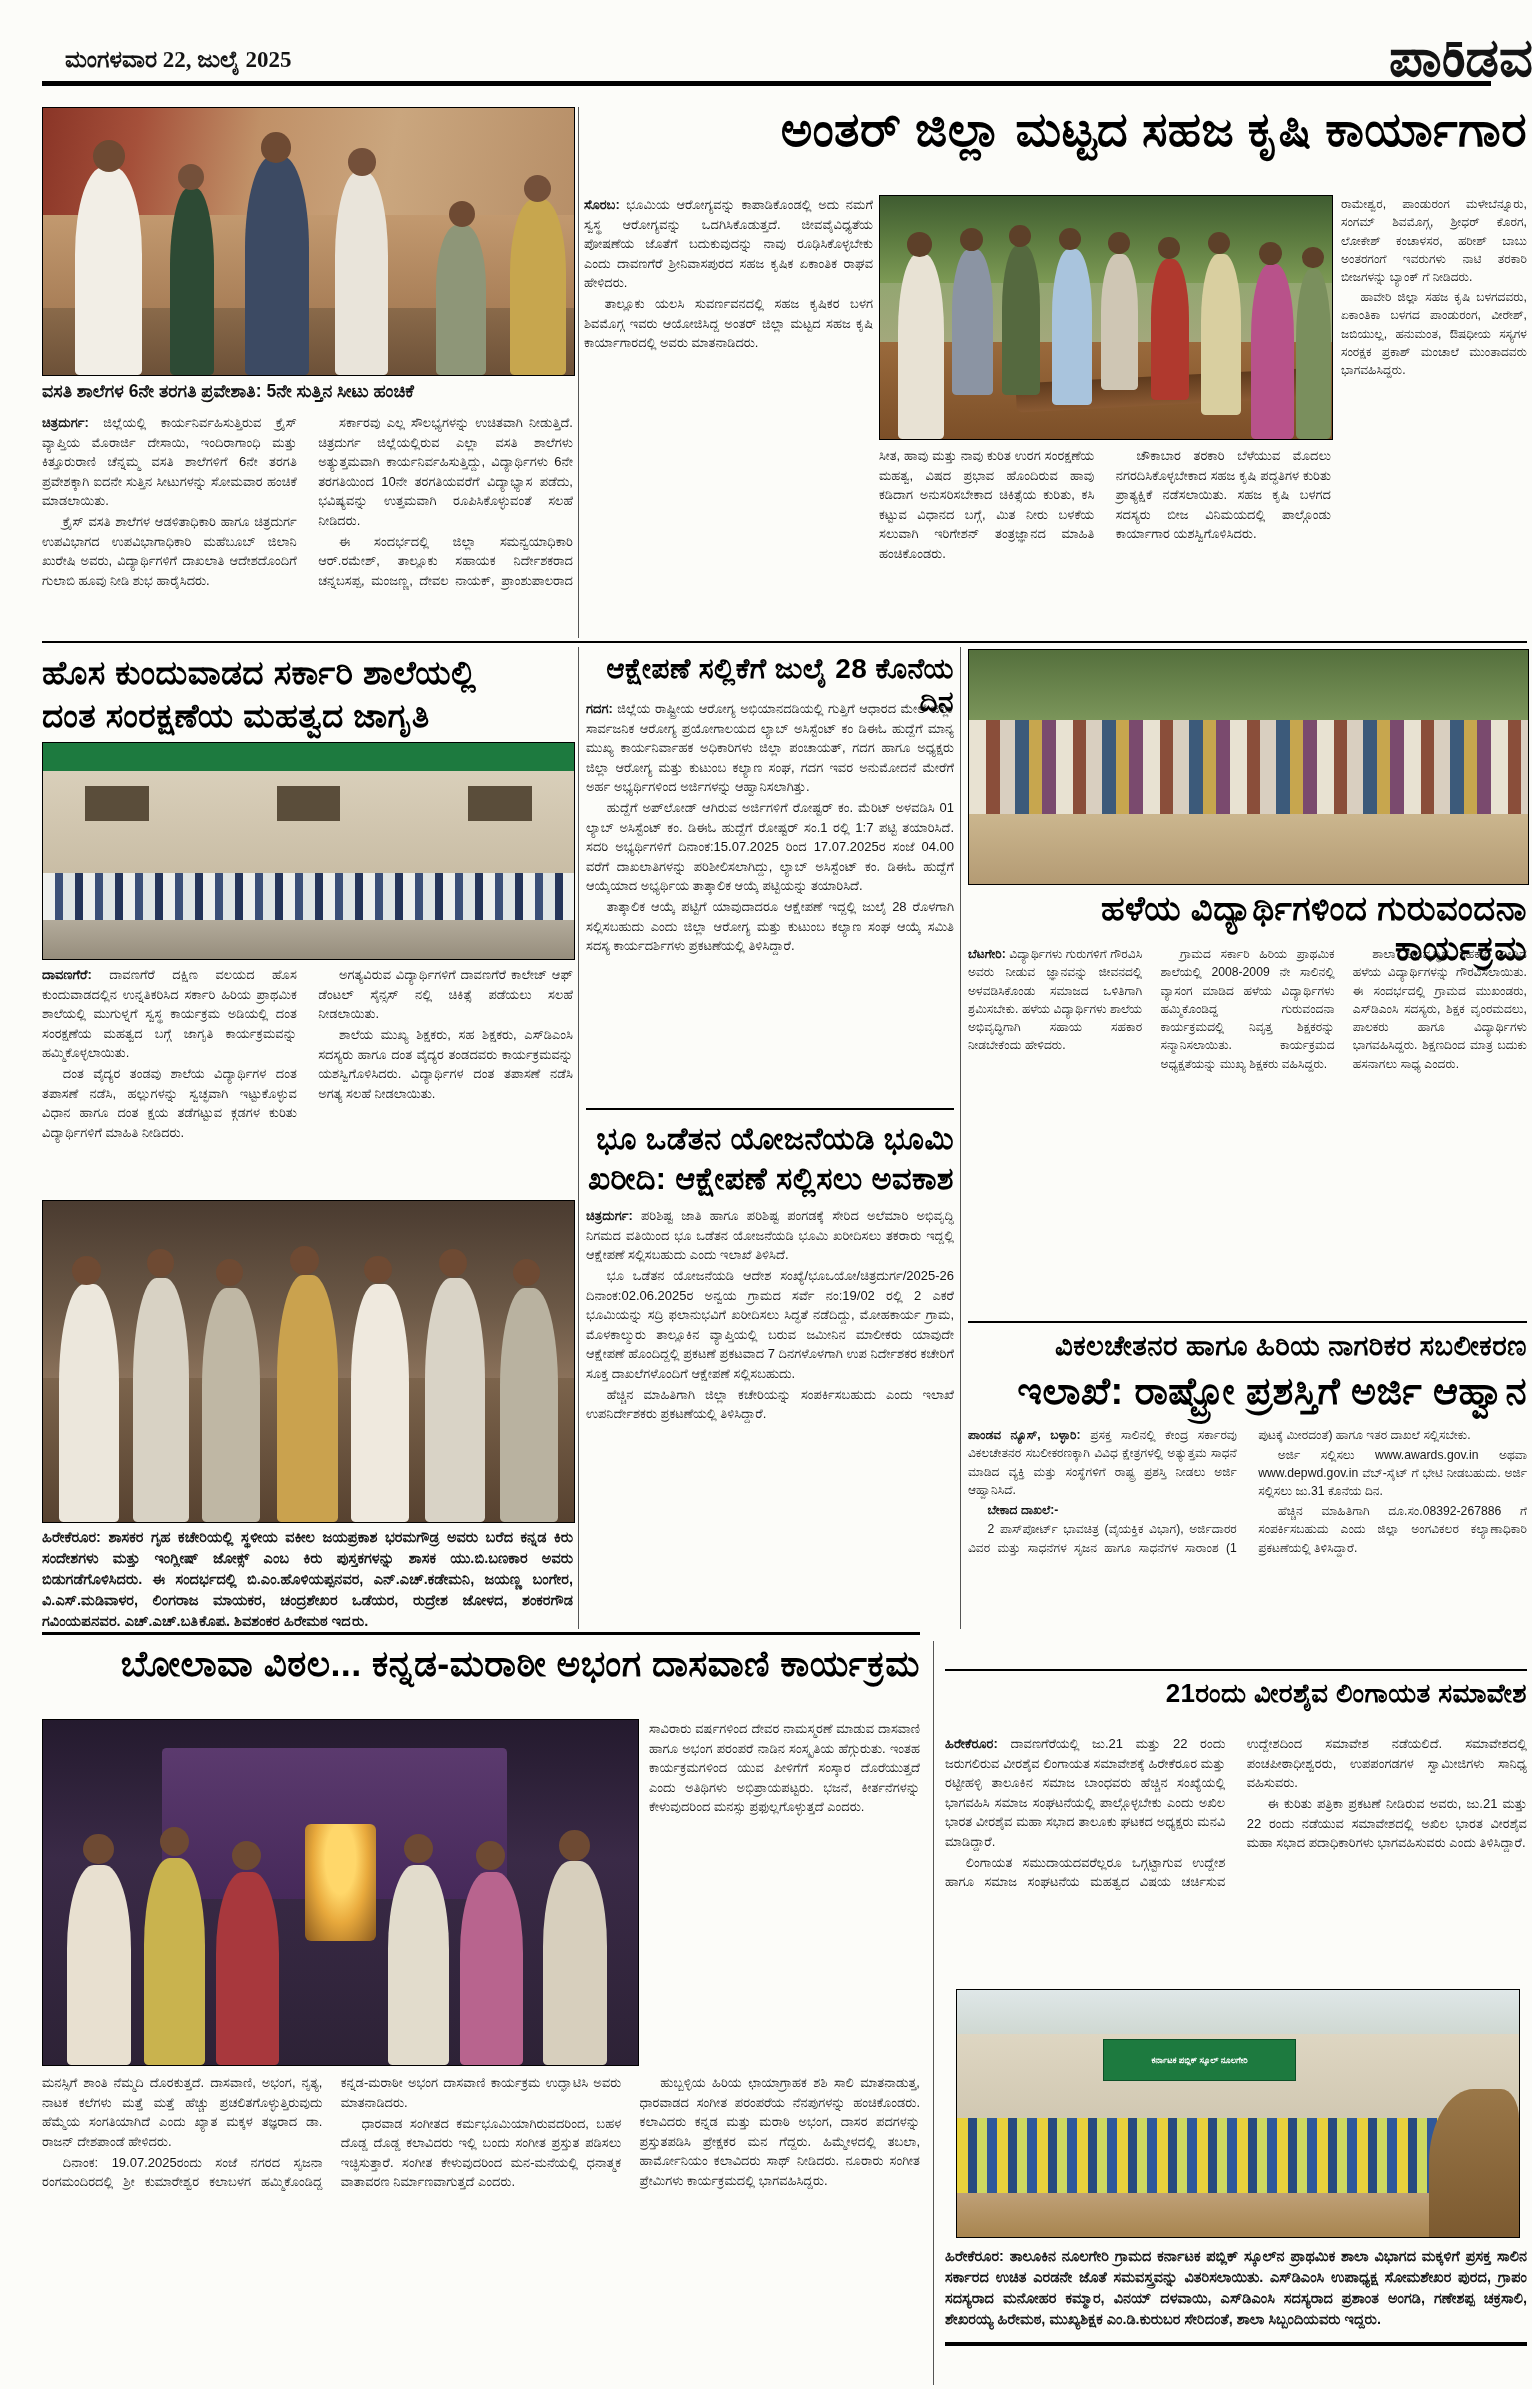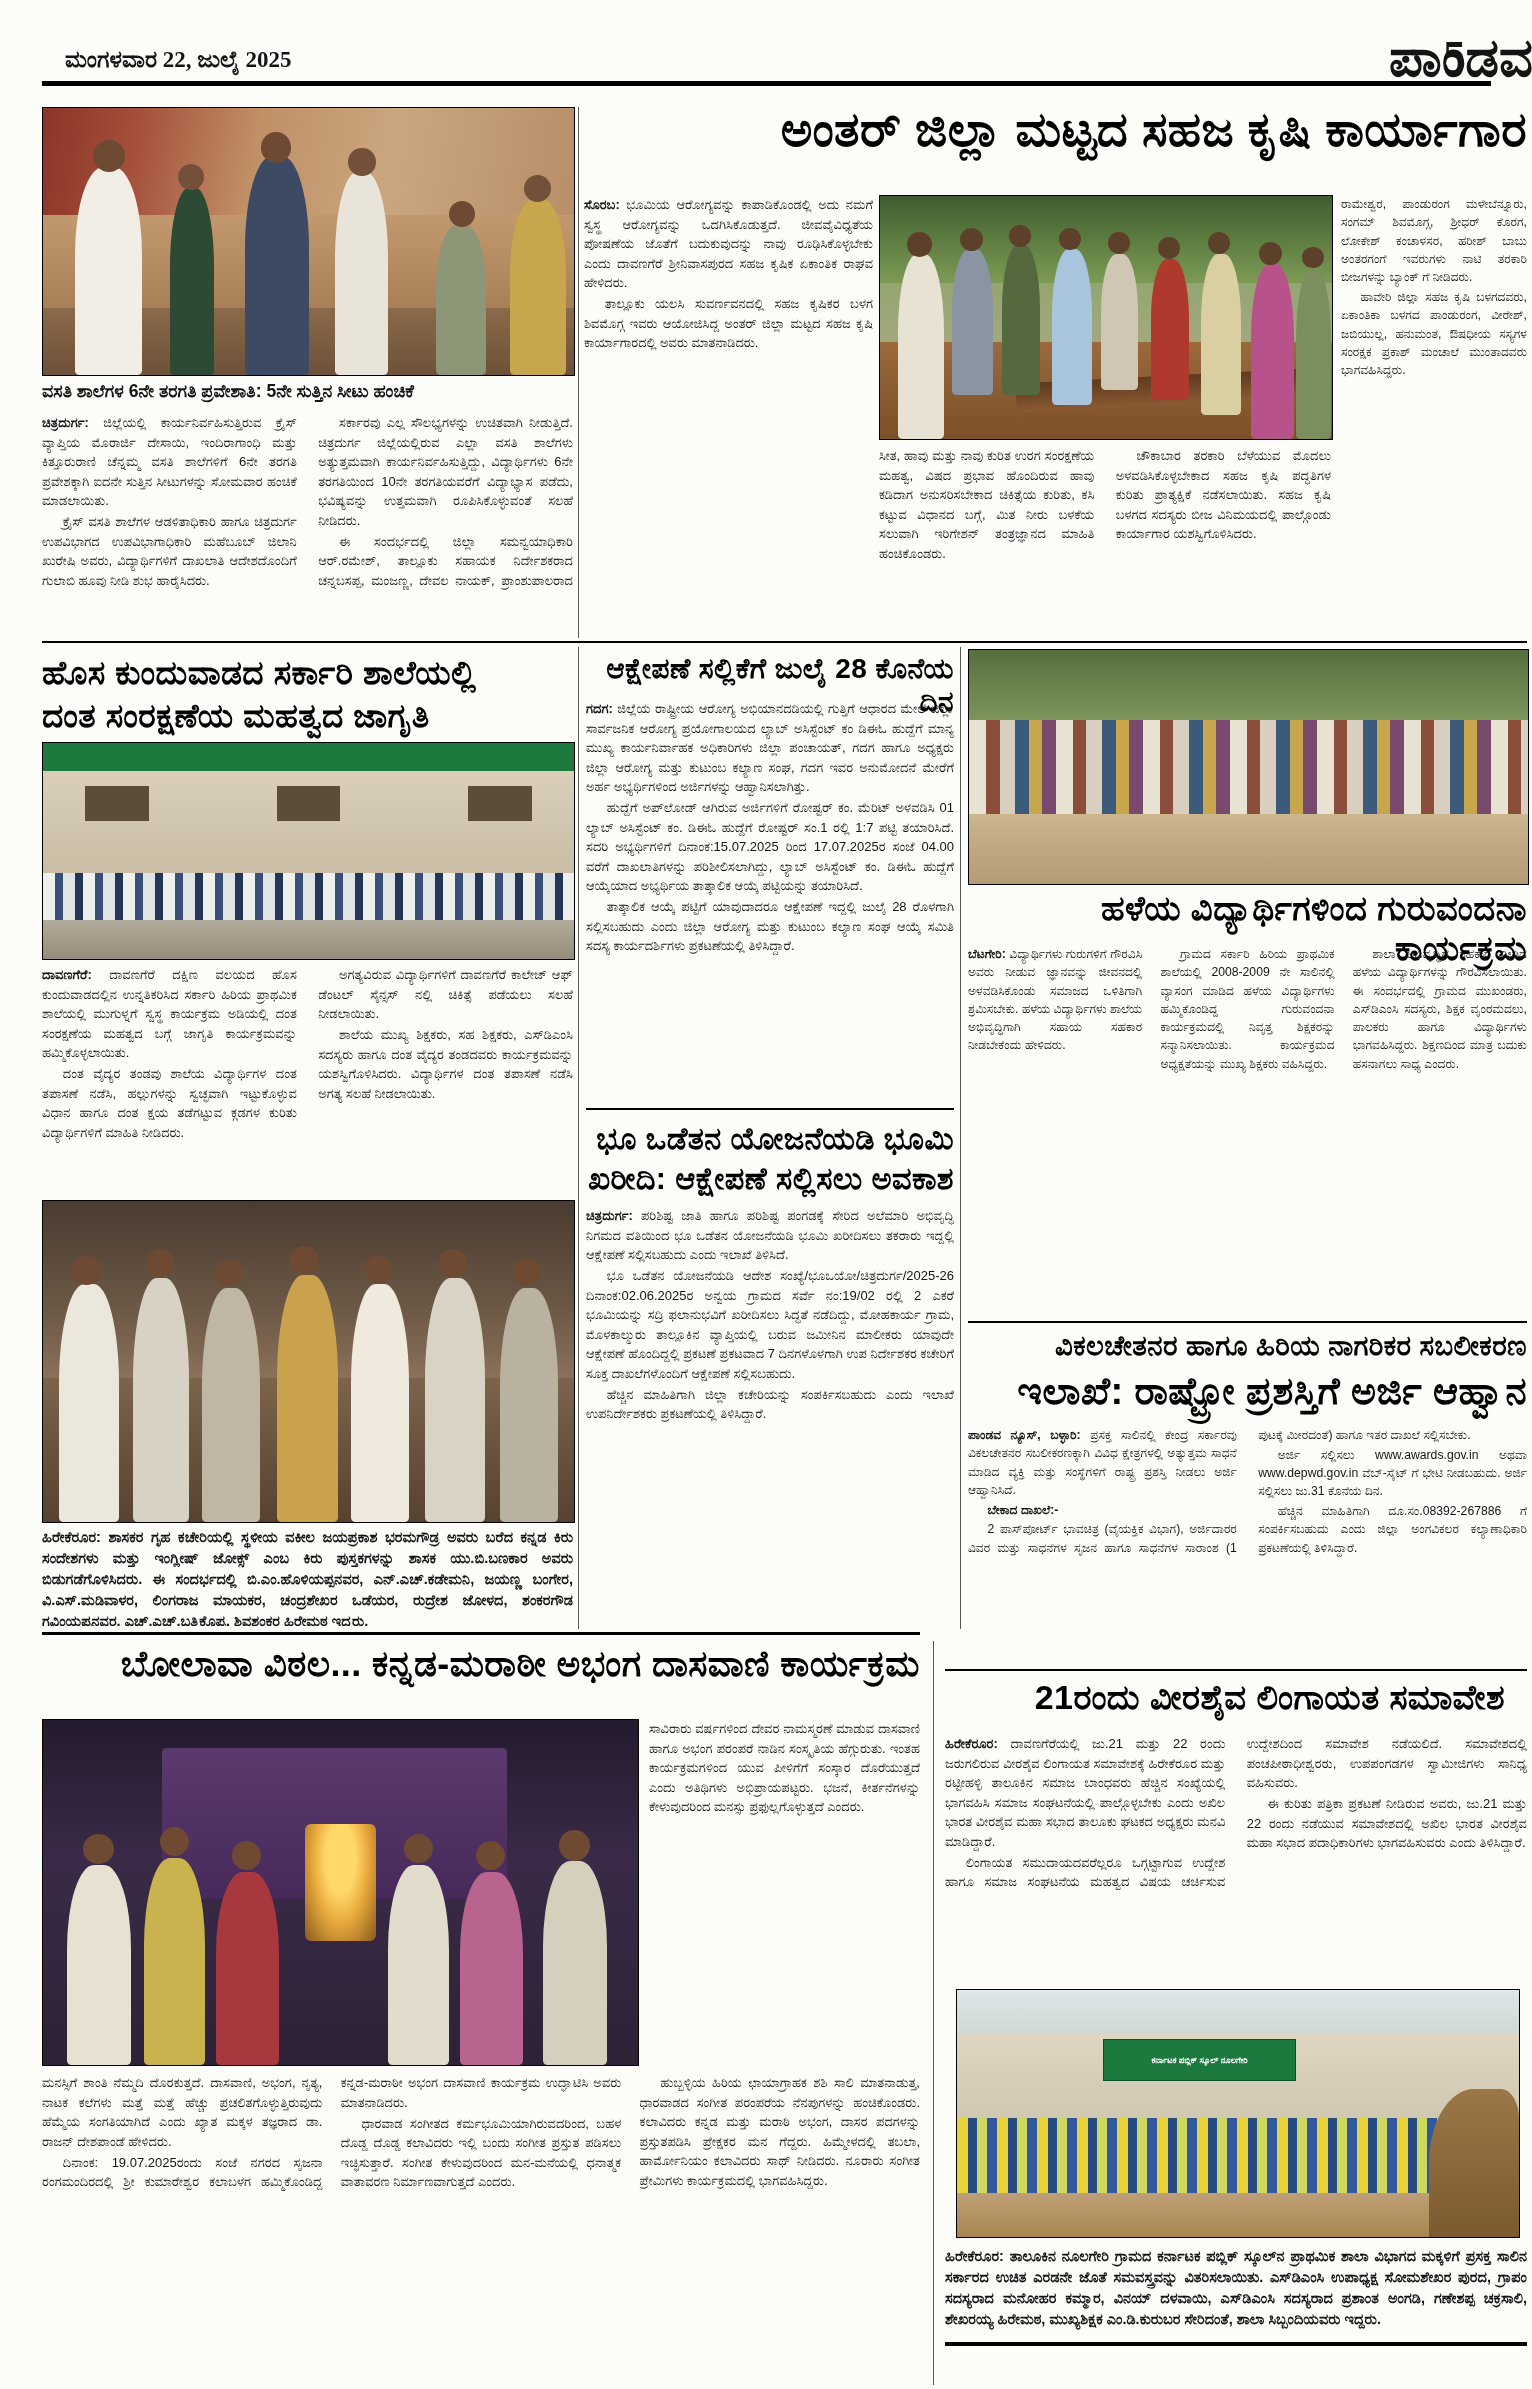--- a/index.html
+++ b/index.html
@@ -97,21 +97,21 @@
     <div class="head" style="left:93.4%; top:21%; width:21.4px; height:21.4px; background:#5d4029;"></div>
   </div>
 
   <div class="abs body-text" style="left:1341px; top:195px; width:186px; height:441px; font-size:12.2px;">
     <p>ರಾಮೇಶ್ವರ, ಪಾಂಡುರಂಗ ಮಳೇಬೆನ್ನೂರು, ಸಂಗಮ್ ಶಿವಮೊಗ್ಗ, ಶ್ರೀಧರ್ ಕೊರಗ, ಲೋಕೇಶ್ ಕಂಚಾಳಸರ, ಹರೀಶ್ ಬಾಬು ಅಂತರಗಂಗೆ ಇವರುಗಳು ನಾಟಿ ತರಕಾರಿ ಬೀಜಗಳನ್ನು ಬ್ಯಾಂಕ್ ಗೆ ನೀಡಿದರು.</p>
     <p>ಹಾವೇರಿ ಜಿಲ್ಲಾ ಸಹಜ ಕೃಷಿ ಬಳಗದವರು, ಏಕಾಂತಿಕಾ ಬಳಗದ ಪಾಂಡುರಂಗ, ವೀರೇಶ್, ಜಬಿಯುಲ್ಲ, ಹನುಮಂತ, ಔಷಧೀಯ ಸಸ್ಯಗಳ ಸಂರಕ್ಷಕ ಪ್ರಕಾಶ್ ಮಂಚಾಲೆ ಮುಂತಾದವರು ಭಾಗವಹಿಸಿದ್ದರು.</p>
   </div>
 
   <div class="abs body-text cols-2" style="left:879px; top:446px; width:452px; height:191px;">
     <p>ಸೀತ, ಹಾವು ಮತ್ತು ನಾವು ಕುರಿತ ಉರಗ ಸಂರಕ್ಷಣೆಯ ಮಹತ್ವ, ವಿಷದ ಪ್ರಭಾವ ಹೊಂದಿರುವ ಹಾವು ಕಡಿದಾಗ ಅನುಸರಿಸಬೇಕಾದ ಚಿಕಿತ್ಸೆಯ ಕುರಿತು, ಕಸಿ ಕಟ್ಟುವ ವಿಧಾನದ ಬಗ್ಗೆ, ಮಿತ ನೀರು ಬಳಕೆಯ ಸಲುವಾಗಿ ಇರಿಗೇಶನ್ ತಂತ್ರಜ್ಞಾನದ ಮಾಹಿತಿ ಹಂಚಿಕೊಂಡರು.</p>
-    <p>ಚೌಕಾಬಾರ ತರಕಾರಿ ಬೆಳೆಯುವ ಮೊದಲು ಅಳವಡಿಸಿಕೊಳ್ಳಬೇಕಾದ ಸಹಜ ಕೃಷಿ ಪದ್ಧತಿಗಳ ಕುರಿತು ಪ್ರಾತ್ಯಕ್ಷಿಕೆ ನಡೆಸಲಾಯಿತು. ಸಹಜ ಕೃಷಿ ಬಳಗದ ಸದಸ್ಯರು ಬೀಜ ವಿನಿಮಯದಲ್ಲಿ ಪಾಲ್ಗೊಂಡು ಕಾರ್ಯಾಗಾರ ಯಶಸ್ವಿಗೊಳಿಸಿದರು.</p>
+    <p>ಚೌಕಾಬಾರ ತರಕಾರಿ ಬೆಳೆಯುವ ಮೊದಲು ನಗರದಿಸಿಕೊಳ್ಳಬೇಕಾದ ಸಹಜ ಕೃಷಿ ಪದ್ಧತಿಗಳ ಕುರಿತು ಪ್ರಾತ್ಯಕ್ಷಿಕೆ ನಡೆಸಲಾಯಿತು. ಸಹಜ ಕೃಷಿ ಬಳಗದ ಸದಸ್ಯರು ಬೀಜ ವಿನಿಮಯದಲ್ಲಿ ಪಾಲ್ಗೊಂಡು ಕಾರ್ಯಾಗಾರ ಯಶಸ್ವಿಗೊಳಿಸಿದರು.</p>
   </div>
 
   <div class="rule-h" style="left:42px; top:641px; width:1485px; height:1.5px;"></div>
 
   <div class="abs headline" style="left:42px; top:652px; width:531px; font-size:33px; line-height:1.3;">
     <div>ಹೊಸ ಕುಂದುವಾಡದ ಸರ್ಕಾರಿ ಶಾಲೆಯಲ್ಲಿ</div>
     <div>ದಂತ ಸಂರಕ್ಷಣೆಯ ಮಹತ್ವದ ಜಾಗೃತಿ</div>
   </div>
   <div class="photo" style="left:42px; top:742px; width:531px; height:216px;">
     <div class="band" style="top:0; height:13%; background:#1d7a3f;"></div>
@@ -220,21 +220,21 @@
   <div class="abs body-text cols-3" style="left:42px; top:2073px; width:878px; height:308px;">
     <p>ಮನಸ್ಸಿಗೆ ಶಾಂತಿ ನೆಮ್ಮದಿ ದೊರಕುತ್ತದೆ. ದಾಸವಾಣಿ, ಅಭಂಗ, ನೃತ್ಯ, ನಾಟಕ ಕಲೆಗಳು ಮತ್ತೆ ಮತ್ತೆ ಹೆಚ್ಚು ಪ್ರಚಲಿತಗೊಳ್ಳುತ್ತಿರುವುದು ಹೆಮ್ಮೆಯ ಸಂಗತಿಯಾಗಿದೆ ಎಂದು ಖ್ಯಾತ ಮಕ್ಕಳ ತಜ್ಞರಾದ ಡಾ. ರಾಜನ್ ದೇಶಪಾಂಡೆ ಹೇಳಿದರು.</p>
     <p>ದಿನಾಂಕ: 19.07.2025ರಂದು ಸಂಜೆ ನಗರದ ಸೃಜನಾ ರಂಗಮಂದಿರದಲ್ಲಿ ಶ್ರೀ ಕುಮಾರೇಶ್ವರ ಕಲಾಬಳಗ ಹಮ್ಮಿಕೊಂಡಿದ್ದ ಕನ್ನಡ-ಮರಾಠೀ ಅಭಂಗ ದಾಸವಾಣಿ ಕಾರ್ಯಕ್ರಮ ಉದ್ಘಾಟಿಸಿ ಅವರು ಮಾತನಾಡಿದರು.</p>
     <p>ಧಾರವಾಡ ಸಂಗೀತದ ಕರ್ಮಭೂಮಿಯಾಗಿರುವದರಿಂದ, ಬಹಳ ದೊಡ್ಡ ದೊಡ್ಡ ಕಲಾವಿದರು ಇಲ್ಲಿ ಬಂದು ಸಂಗೀತ ಪ್ರಸ್ತುತ ಪಡಿಸಲು ಇಚ್ಛಿಸುತ್ತಾರೆ. ಸಂಗೀತ ಕೇಳುವುದರಿಂದ ಮನ-ಮನೆಯಲ್ಲಿ ಧನಾತ್ಮಕ ವಾತಾವರಣ ನಿರ್ಮಾಣವಾಗುತ್ತದೆ ಎಂದರು.</p>
     <p>ಹುಬ್ಬಳ್ಳಿಯ ಹಿರಿಯ ಛಾಯಾಗ್ರಾಹಕ ಶಶಿ ಸಾಲಿ ಮಾತನಾಡುತ್ತ, ಧಾರವಾಡದ ಸಂಗೀತ ಪರಂಪರೆಯ ನೆನಪುಗಳನ್ನು ಹಂಚಿಕೊಂಡರು. ಕಲಾವಿದರು ಕನ್ನಡ ಮತ್ತು ಮರಾಠಿ ಅಭಂಗ, ದಾಸರ ಪದಗಳನ್ನು ಪ್ರಸ್ತುತಪಡಿಸಿ ಪ್ರೇಕ್ಷಕರ ಮನ ಗೆದ್ದರು. ಹಿಮ್ಮೇಳದಲ್ಲಿ ತಬಲಾ, ಹಾರ್ಮೋನಿಯಂ ಕಲಾವಿದರು ಸಾಥ್ ನೀಡಿದರು. ನೂರಾರು ಸಂಗೀತ ಪ್ರೇಮಿಗಳು ಕಾರ್ಯಕ್ರಮದಲ್ಲಿ ಭಾಗವಹಿಸಿದ್ದರು.</p>
   </div>
 
   <div class="rule-v" style="left:933px; top:1641px; height:744px;"></div>
 
   <div class="rule-h" style="left:945px; top:1669px; width:582px; height:2.3px;"></div>
-  <div class="abs headline center" style="left:923px; top:1678px; width:582px; font-size:34px;">21ರಂದು ವೀರಶೈವ ಲಿಂಗಾಯತ ಸಮಾವೇಶ</div>
+  <div class="abs headline center" style="left:945px; top:1678px; width:582px; font-size:26px;">21ರಂದು ವೀರಶೈವ ಲಿಂಗಾಯತ ಸಮಾವೇಶ</div>
   <div class="abs body-text cols-2" style="left:945px; top:1734px; width:582px; height:247px;">
     <p><b class="dl">ಹಿರೇಕೆರೂರ:</b> <span>ದಾವಣಗೆರೆಯಲ್ಲಿ ಜು.21 ಮತ್ತು 22 ರಂದು ಜರುಗಲಿರುವ ವೀರಶೈವ ಲಿಂಗಾಯತ ಸಮಾವೇಶಕ್ಕೆ ಹಿರೇಕೆರೂರ ಮತ್ತು ರಟ್ಟೀಹಳ್ಳಿ ತಾಲೂಕಿನ ಸಮಾಜ ಬಾಂಧವರು ಹೆಚ್ಚಿನ ಸಂಖ್ಯೆಯಲ್ಲಿ ಭಾಗವಹಿಸಿ ಸಮಾಜ ಸಂಘಟನೆಯಲ್ಲಿ ಪಾಲ್ಗೊಳ್ಳಬೇಕು ಎಂದು ಅಖಿಲ ಭಾರತ ವೀರಶೈವ ಮಹಾ ಸಭಾದ ತಾಲೂಕು ಘಟಕದ ಅಧ್ಯಕ್ಷರು ಮನವಿ ಮಾಡಿದ್ದಾರೆ.</span></p>
     <p>ಲಿಂಗಾಯತ ಸಮುದಾಯದವರೆಲ್ಲರೂ ಒಗ್ಗಟ್ಟಾಗುವ ಉದ್ದೇಶ ಹಾಗೂ ಸಮಾಜ ಸಂಘಟನೆಯ ಮಹತ್ವದ ವಿಷಯ ಚರ್ಚಿಸುವ ಉದ್ದೇಶದಿಂದ ಸಮಾವೇಶ ನಡೆಯಲಿದೆ. ಸಮಾವೇಶದಲ್ಲಿ ಪಂಚಪೀಠಾಧೀಶ್ವರರು, ಉಪಪಂಗಡಗಳ ಸ್ವಾಮೀಜಿಗಳು ಸಾನಿಧ್ಯ ವಹಿಸುವರು.</p>
     <p>ಈ ಕುರಿತು ಪತ್ರಿಕಾ ಪ್ರಕಟಣೆ ನೀಡಿರುವ ಅವರು, ಜು.21 ಮತ್ತು 22 ರಂದು ನಡೆಯುವ ಸಮಾವೇಶದಲ್ಲಿ ಅಖಿಲ ಭಾರತ ವೀರಶೈವ ಮಹಾ ಸಭಾದ ಪದಾಧಿಕಾರಿಗಳು ಭಾಗವಹಿಸುವರು ಎಂದು ತಿಳಿಸಿದ್ದಾರೆ.</p>
   </div>
   <div class="photo" style="left:956px; top:1989px; width:562px; height:247px;">
     <div class="band" style="top:0; height:18%; background:linear-gradient(180deg,#dfe7e8,#cfd8d2);"></div>
     <div class="band" style="top:18%; height:34%; background:linear-gradient(180deg,#ded6c2,#d1c8b2);"></div>
     <div class="sign" style="left:26%; top:20%; width:34%; height:16%;">
       <span>ಕರ್ನಾಟಕ ಪಬ್ಲಿಕ್ ಸ್ಕೂಲ್ ನೂಲಗೇರಿ</span>

